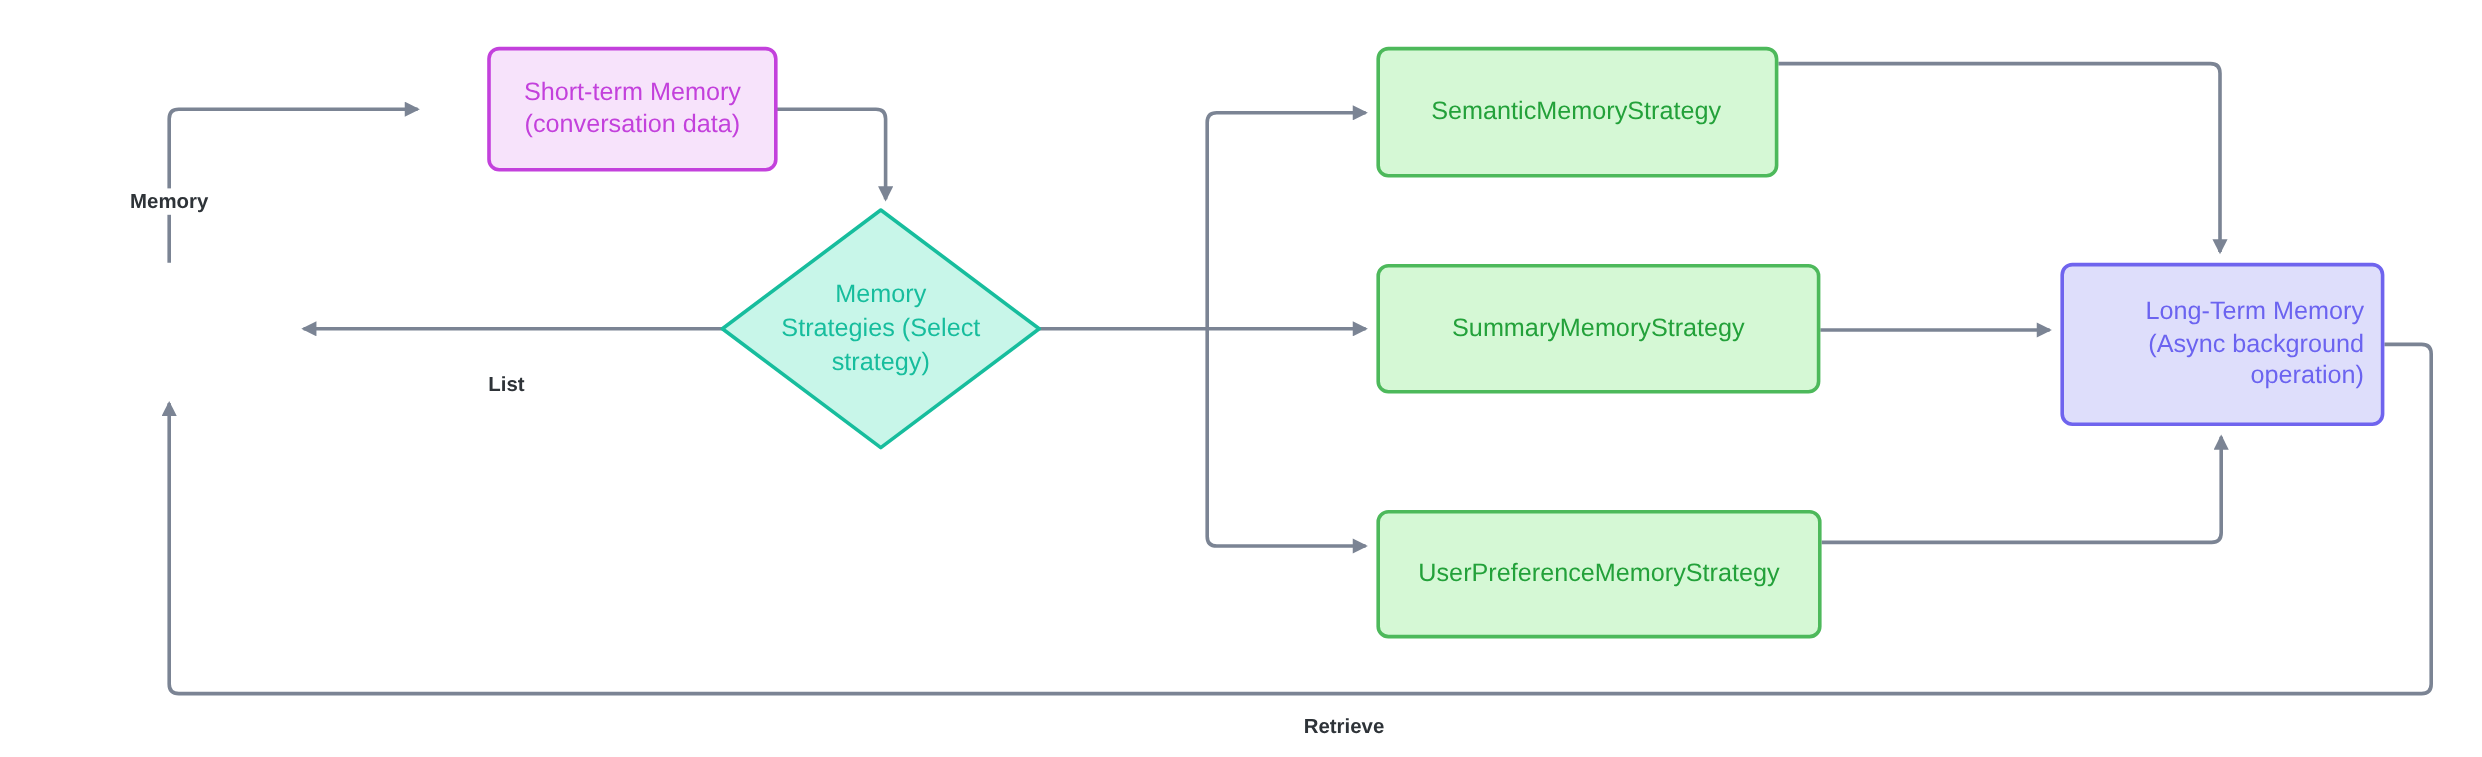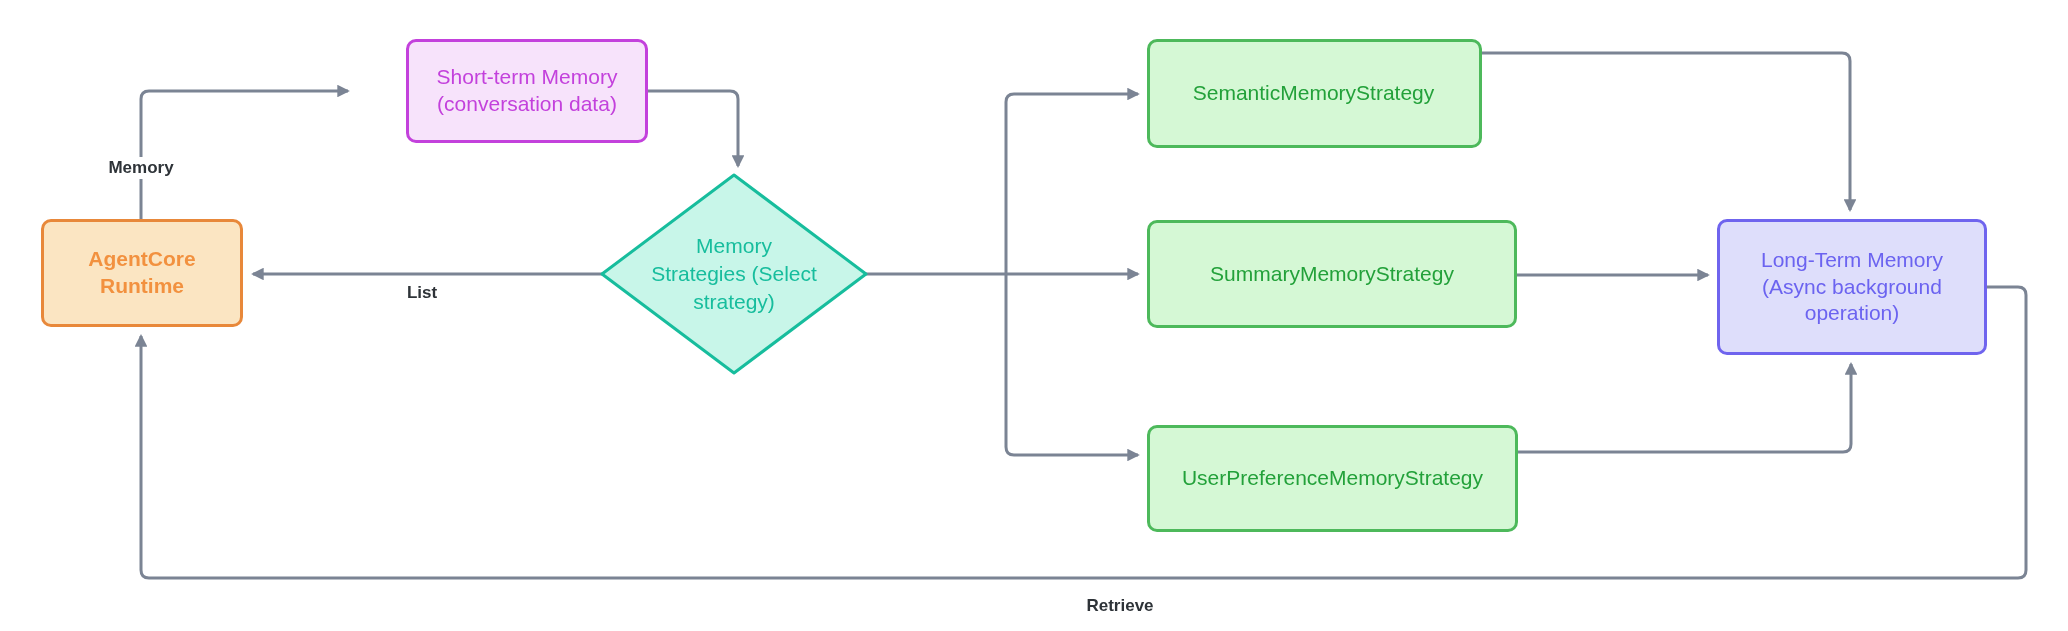--- a/index.html
+++ b/index.html
@@ -10,32 +10,32 @@
   .edges{position:absolute;left:0;top:0;width:2068px;height:631px;}
   .edge{fill:none;stroke:#7B8494;stroke-width:3;}
   .node{
     position:absolute;box-sizing:border-box;border:3px solid;border-radius:10px;
     display:flex;align-items:center;justify-content:center;text-align:center;
     font-size:21px;line-height:1.28;padding:4px 14px;
   }
   .node-orange{background:#FBE5C2;border-color:#E8883A;color:#F2913F;font-weight:bold;}
   .node-magenta{background:#F7E3FB;border-color:#C341DC;color:#C341DC;}
   .node-green{background:#D5F8D5;border-color:#4DB95B;color:#23A13A;}
-  .node-violet{background:#DEDEFB;border-color:#6F64EE;color:#6B63F0;}
+  .node-violet{background:#DEDEFB;border-color:#6F64EE;color:#6B63F0;text-align:right;}
   .diamond-label{
     position:absolute;left:646px;top:214px;width:176px;height:120px;
     display:flex;align-items:center;justify-content:flex-start;text-align:center;
     font-size:21px;line-height:1.32;color:#17BD9D;
   }
   .edge-label{
     position:absolute;transform:translate(-50%,-50%);background:#ffffff;
     color:#2E3338;font-size:17px;font-weight:bold;padding:1px 5px;white-space:nowrap;margin-top:28px;
   }
   .lbl-memory{left:141px;top:140px;}
-  .lbl-list{left:422px;top:265px;}
+  .lbl-list{left:422px;top:293px;}
   .lbl-retrieve{left:1120px;top:578px;}
 </style>
 </head>
 <body>
 
 <div class="canvas">
 
   <svg class="edges" viewBox="0 0 2068 631" xmlns="http://www.w3.org/2000/svg">
     <defs>
       <marker id="arrow" viewBox="0 0 10 10" refX="8.5" refY="5" markerWidth="5" markerHeight="4.2" orient="auto" markerUnits="strokeWidth">
@@ -56,23 +56,20 @@
 
     <path class="edge" d="M 1482 53 L 1842 53 Q 1850 53 1850 61 L 1850 210" marker-end="url(#arrow)"></path>
     <path class="edge" d="M 1517 275 L 1708 275" marker-end="url(#arrow)"></path>
     <path class="edge" d="M 1518 452 L 1843 452 Q 1851 452 1851 444 L 1851 364" marker-end="url(#arrow)"></path>
 
     <path class="edge" d="M 1987 287 L 2018 287 Q 2026 287 2026 295 L 2026 570 Q 2026 578 2018 578 L 149 578 Q 141 578 141 570 L 141 336" marker-end="url(#arrow)"></path>
 
     <polygon points="734,175 866,274 734,373 602,274" fill="#C8F6E9" stroke="#17BD9D" stroke-width="3" stroke-linejoin="round"></polygon>
   </svg>
 
-  <div class="node node-orange" style="left:41px;top:219px;width:202px;height:108px;">
-    <span>AgentCore Runtime</span>
-  </div>
 
   <div class="node node-magenta" style="left:358px;top:39px;width:242px;height:104px;margin-left:48px;">
     <span>Short-term Memory (conversation data)</span>
   </div>
 
   <div class="diamond-label">
     <span>Memory Strategies (Select strategy)</span>
   </div>
 
   <div class="node node-green" style="left:1147px;top:39px;width:335px;height:109px;padding-left:12px;">

